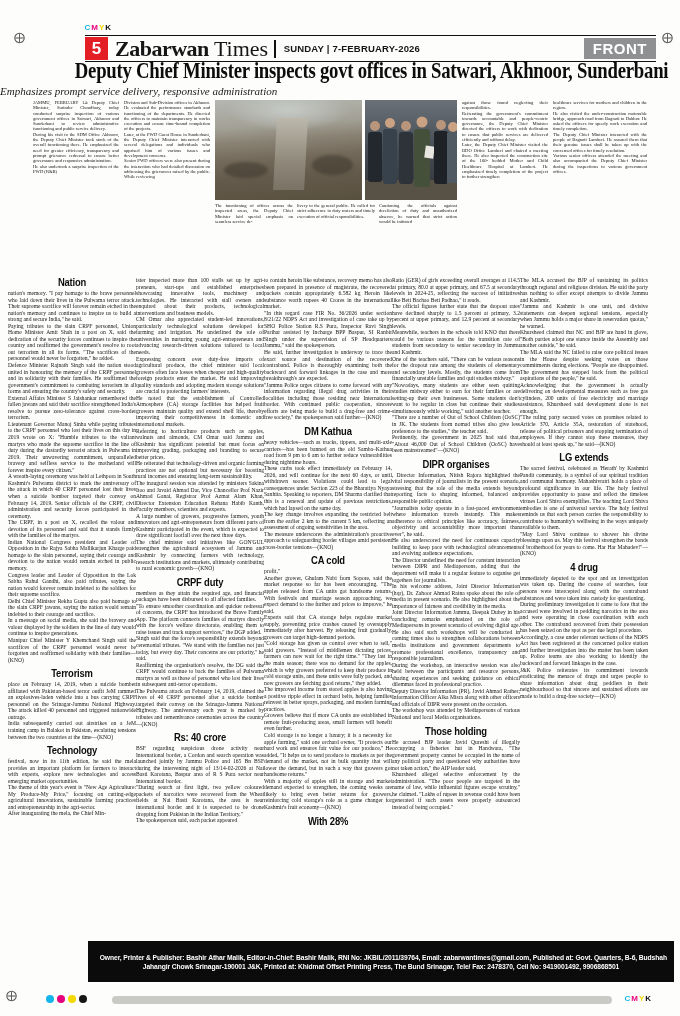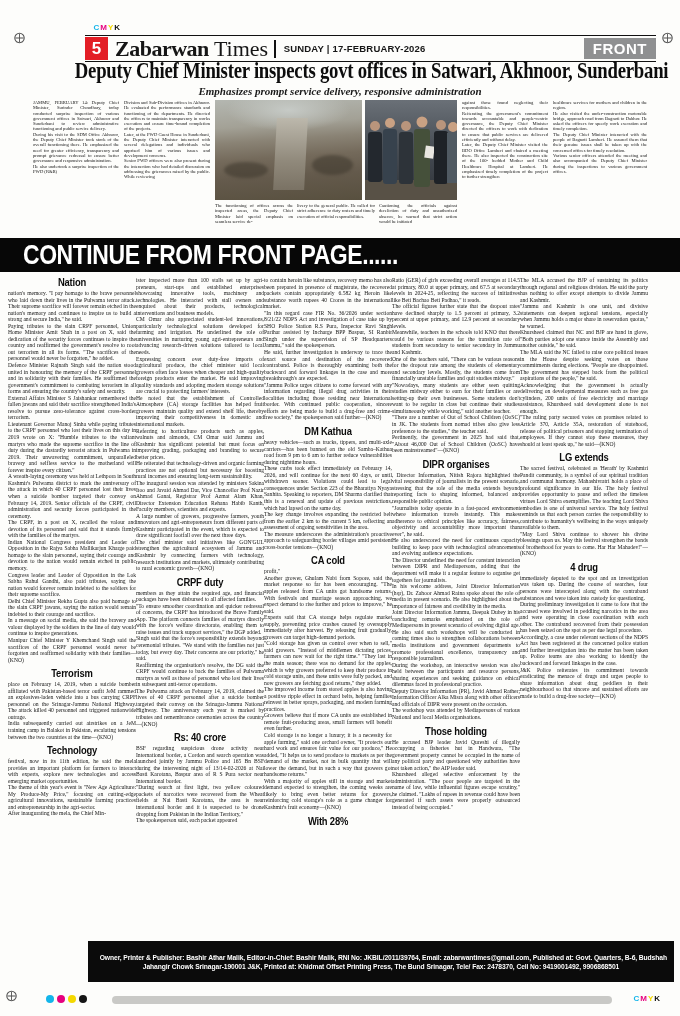--- a/index.html
+++ b/index.html
@@ -1,41 +1,41 @@
 <!DOCTYPE html>
 <html><head>
 <meta charset="utf-8">
 <style>
   html,body{margin:0;padding:0;background:#ffffff;}
   .paper{position:relative;width:680px;height:1016px;background:#fdfdfb;overflow:hidden;
          font-family:"Liberation Serif",serif;color:#161616;}
   
   .regmark{position:absolute;font-size:11px;color:#555;line-height:1;}
-  .cmyk{position:absolute;font:bold 8px "Liberation Sans",sans-serif;letter-spacing:0;margin-left:9px;}
+  .cmyk{position:absolute;font:bold 8px "Liberation Sans",sans-serif;letter-spacing:0;}
   .cmyk span{padding:0 0.5px;}
   .ink-c{color:#13b5ea;} .ink-m{color:#e6007e;} .ink-y{color:#f4d800;} .ink-k{color:#111;}
   
   .masthead{position:absolute;left:85px;top:35px;width:571px;height:25px;
             border-top:1.5px solid #111;border-bottom:1.5px solid #111;
             display:flex;align-items:center;}
   .pagenum{width:23px;height:23px;background:#e31e25;color:#fff;font:bold 17px "Liberation Sans",sans-serif;
            display:flex;align-items:center;justify-content:center;margin-right:7px;}
   .title{white-space:nowrap;font-size:22px;line-height:22px;}
   .title .tb{font-weight:bold;letter-spacing:-0.5px;}
   .title .tl{font-weight:normal;}
   .mast-sep{width:1.5px;height:18px;background:#111;margin:0 8px 0 6px;}
   .mdate{font:bold 9.5px "Liberation Sans",sans-serif;letter-spacing:0.2px;white-space:nowrap;}
   .badge{margin-left:auto;background:#8f9091;color:#fff;font:bold 15px "Liberation Sans",sans-serif;
          padding:2px 9px;letter-spacing:0.5px;}
   
   .headline{position:absolute;top:57px;left:0;width:680px;margin:0;text-align:center;
             font-weight:bold;font-size:24px;white-space:nowrap;transform:scaleX(0.78);
             transform-origin:center;letter-spacing:-0.3px;color:#0d0d0d;}
-  .subhead{position:absolute;top:85px;left:0;width:680px;margin:0;text-align:center;
-           font-style:italic;font-weight:bold;font-size:11px;color:#1a1a1a;}
+  .subhead{position:absolute;top:85px;left:0;width:680px;margin:0;text-align:left;
+           font-style:italic;font-weight:normal;font-size:11px;color:#1a1a1a;}
   
   .lead-row{position:absolute;left:33px;top:100px;width:614px;height:136px;display:flex;gap:5px;}
   .lcol{width:86px;font-size:4.6px;line-height:5.3px;text-align:justify;white-space:pre-line;
         overflow:hidden;}
   .lcol.wide{width:94px;}
   .photo-block{width:242px;display:flex;flex-direction:column;}
   .photos{display:flex;gap:3px;height:100px;}
   .photo-left{width:147px;height:100px;position:relative;overflow:hidden;
     background:
       radial-gradient(60% 30% at 50% 10%, #c6cac6 0%, rgba(198,202,198,0) 70%),
@@ -81,21 +81,21 @@
   <span class="regmark" style="left:662px;top:32px;">⨁</span>
   <span class="regmark" style="left:6px;top:990px;">⨁</span>
   <div class="cmyk" style="left:84px;top:23px;">
     <span class="ink-c">C</span><span class="ink-m">M</span><span class="ink-y">Y</span><span class="ink-k">K</span>
   </div>
 
   <div class="masthead">
     <div class="pagenum">5</div>
     <div class="title"><span class="tb">Zabarwan</span> <span class="tl">Times</span></div>
     <div class="mast-sep"></div>
-    <div class="mdate">SUNDAY | 17-FEBRUARY-2026</div>
+    <div class="mdate">SUNDAY | 7-FEBRUARY-2026</div>
     <div class="badge">FRONT</div>
   </div>
 
   <h1 class="headline">Deputy Chief Minister inspects govt offices in Satwari, Akhnoor, Sunderbani</h1>
   <h2 class="subhead">Emphasizes prompt service delivery, responsive administration</h2>
 
   <div class="lead-row">
     <div class="lcol">JAMMU, FEBRUARY 14: Deputy Chief Minister, Surinder Choudhary, today conducted surprise inspection of various government offices in Satwari, Akhnoor and Sunderbani to review administrative functioning and public service delivery.
 During his visit to the SDM Office Akhnoor, the Deputy Chief Minister took stock of the overall functioning there. He emphasized the need for greater efficiency, transparency and prompt grievance redressal to ensure better governance and responsive administration.
 He also undertook a surprise inspection of the PWD (R&amp;B)</div>
@@ -144,23 +144,20 @@
     </div>
     <div class="lcol">against those found neglecting their responsibilities.
 Reiterating the government's commitment towards accountable and people-centric governance, the Deputy Chief Minister directed the officers to work with dedication to ensure that public services are delivered efficiently and without delay.
 Later, the Deputy Chief Minister visited the BDO Office Lamberi and chaired a meeting there. He also inspected the construction site of the 100- bedded Mother and Child Healthcare Hospital at Lamberi. He emphasized timely completion of the project to further strengthen</div>
     <div class="lcol wide">healthcare services for mothers and children in the region.
 He also visited the under-construction motorable bridge, approach road from Bagnoti to Dabhor. He asked the officers for speedy work execution and timely completion.
 The Deputy Chief Minister interacted with the people of Bagnoti Lamberi. He assured them that their genuine issues shall be taken up with the concerned offices for timely resolution.
 Various senior officers attended the meeting and also accompanied the Deputy Chief Minister during the inspections to various government offices.</div>
   </div>
 
-  <div class="banner">
-    <span>CONTINUE FROM FRONT PAGE......</span>
-  </div>
 
   <div class="cont-row">
 
     <div class="ncol">
       <h3 class="first">Nation</h3>
       <p>nation's memory. "I pay homage to the brave personnel who laid down their lives in the Pulwama terror attack. Their supreme sacrifice will forever remain etched in the nation's memory and continues to inspire us to build a strong and secure India," he said.
 Paying tributes to the slain CRPF personnel, Union Home Minister Amit Shah in a post on X, said the dedication of the security forces continues to inspire the country and reaffirmed the government's resolve to root out terrorism in all its forms. "The sacrifices of the personnel would never be forgotten," he added.
 Defence Minister Rajnath Singh said the nation stood united in honouring the memory of the CRPF personnel and in solidarity with their families. He reaffirmed the government's commitment to combating terrorism in all forms and ensuring the country's safety and security.
 External Affairs Minister S Jaishankar remembered the fallen jawans and said their sacrifice strengthened India's resolve to pursue zero-tolerance against cross-border terrorism.
 Lieutenant Governor Manoj Sinha while paying tributes to the CRPF personnel who lost their lives on this day in 2019 wrote on X: "Humble tributes to the valiant martyrs who made the supreme sacrifice in the line of duty during the dastardly terrorist attack in Pulwama in 2019. Their unwavering commitment, unparalleled bravery and selfless service to the motherland will forever inspire every citizen."

